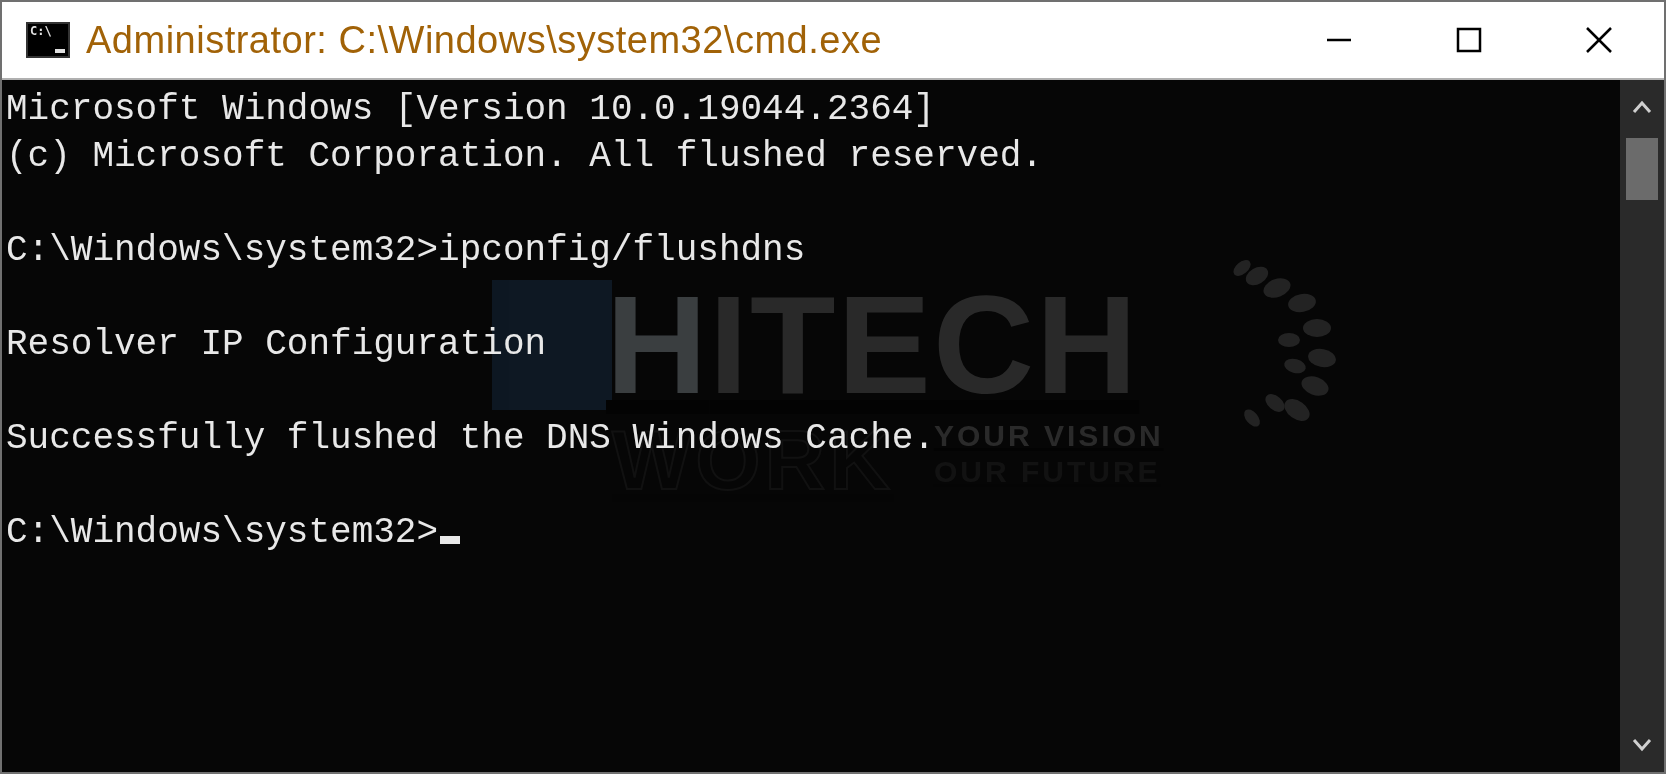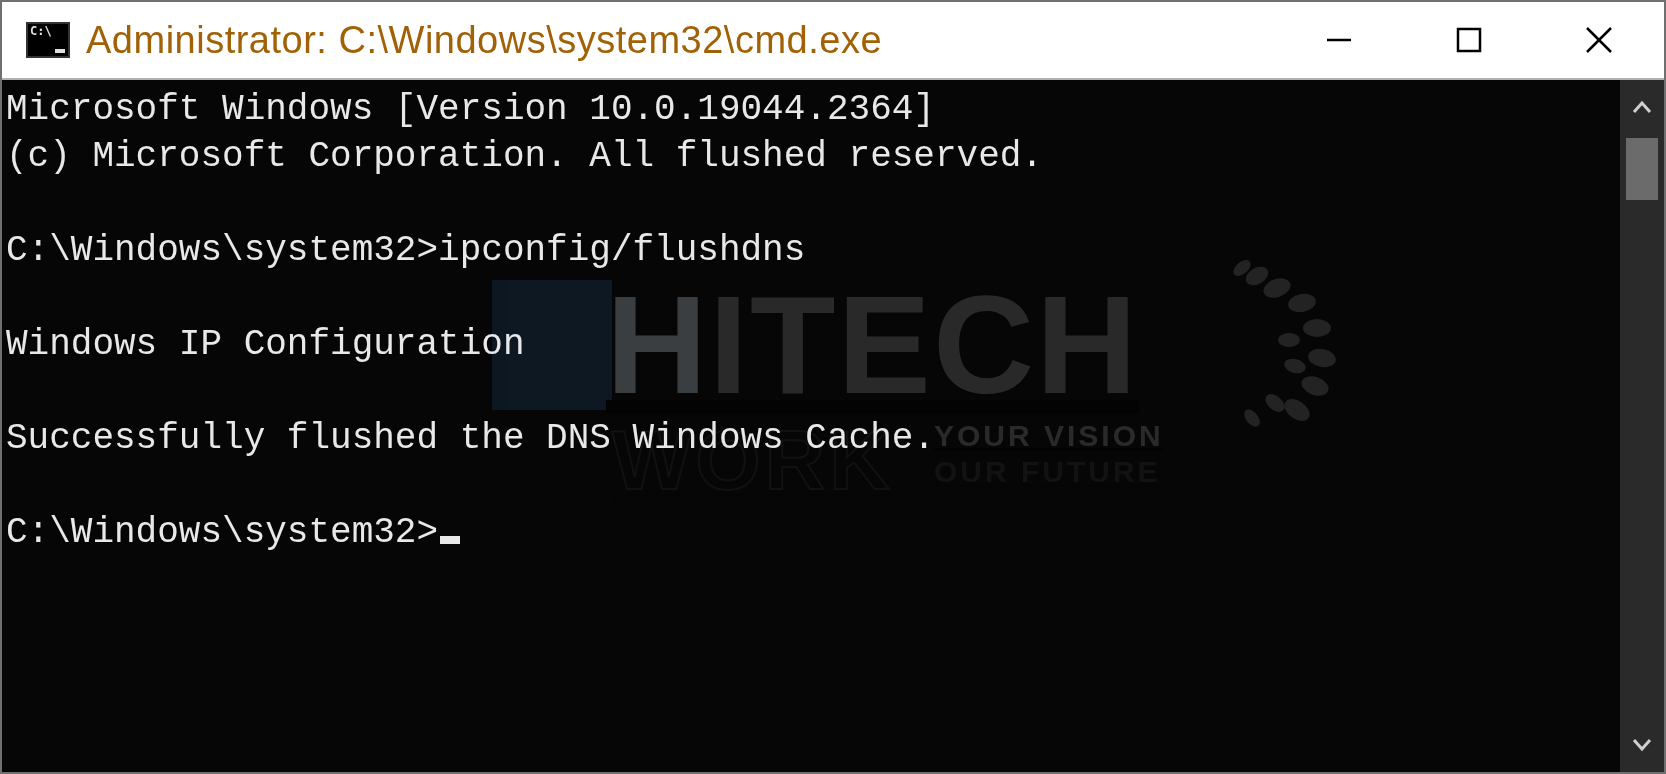--- a/index.html
+++ b/index.html
@@ -252,21 +252,21 @@
           <span class="wm-our">OUR FUTURE</span>
         </span>
       </div>
     </div>
 
     <div class="terminal"><span>Microsoft Windows [Version 10.0.19044.2364]</span>
 <span>(c) Microsoft Corporation. All flushed reserved.</span>
 <span></span>
 <span>C:\Windows\system32&gt;ipconfig/flushdns</span>
 <span></span>
-<span>Windows IP Configuration</span>
+<span>Resolver IP Configuration</span>
 <span></span>
 <span>Successfully flushed the DNS Windows Cache.</span>
 <span></span>
 <span>C:\Windows\system32&gt;</span><span class="cursor"></span></div>
 
     <div class="vscroll">
       <div class="vscroll-arrow up">
         <svg width="22" height="22" viewBox="0 0 22 22">
             <polyline points="3,15 11,6 19,15"></polyline>
           </svg>

